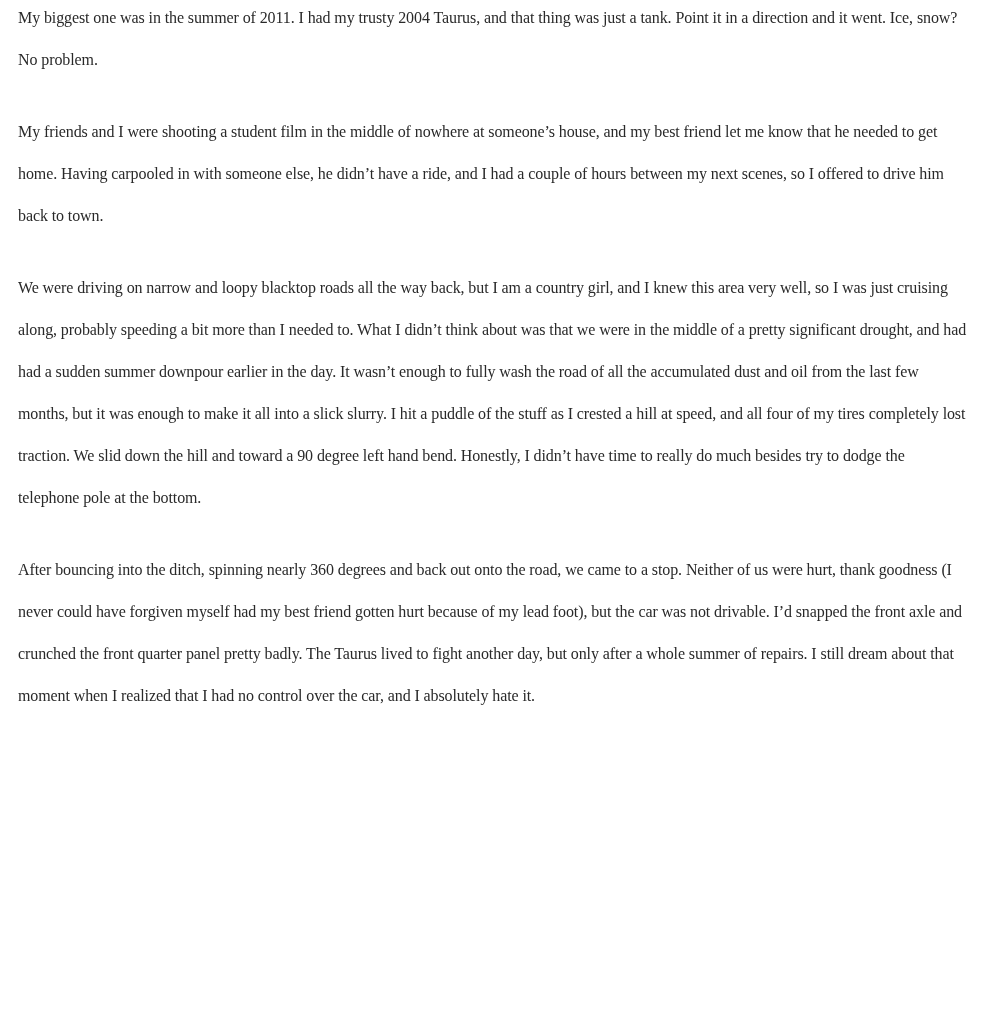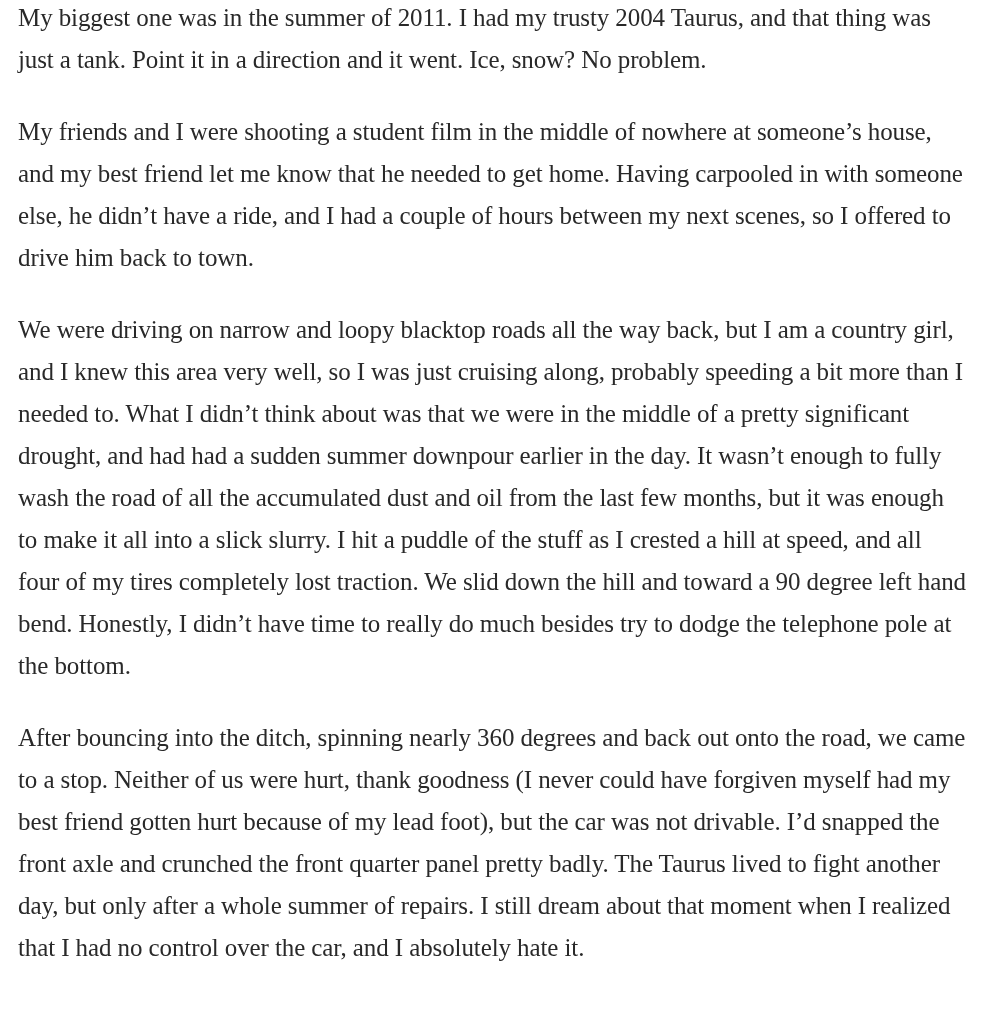--- a/index.html
+++ b/index.html
@@ -11,21 +11,21 @@
       width: 987px;
       height: 1028px;
       overflow: hidden;
     }
     .article {
       position: absolute;
       left: 18px;
       top: 0px;
       width: 950px;
       font-family: "Liberation Serif", "DejaVu Serif", serif;
-      font-size: 25px;
+      font-size: 16px;
       line-height: 42px;
       color: #292929;
       letter-spacing: -0.1px;
       word-spacing: 0px;
     }
     .article p {
       margin: 0 0 30px 0;
       padding: 0;
     }
     .article p:first-child {

